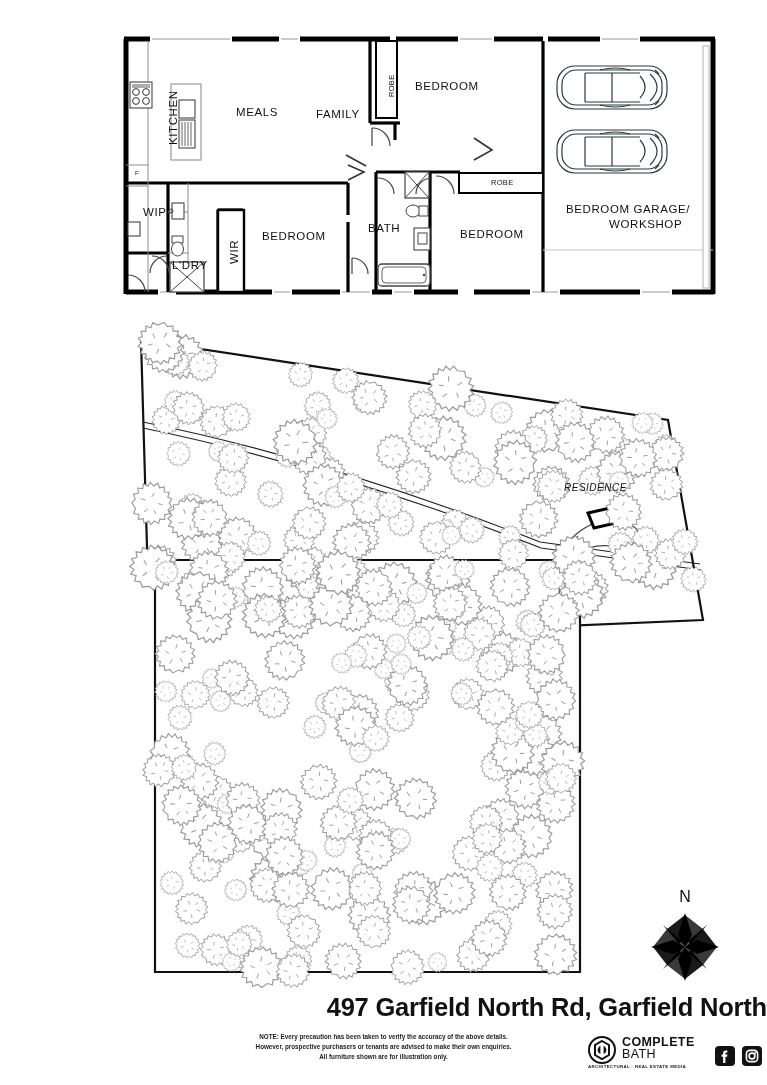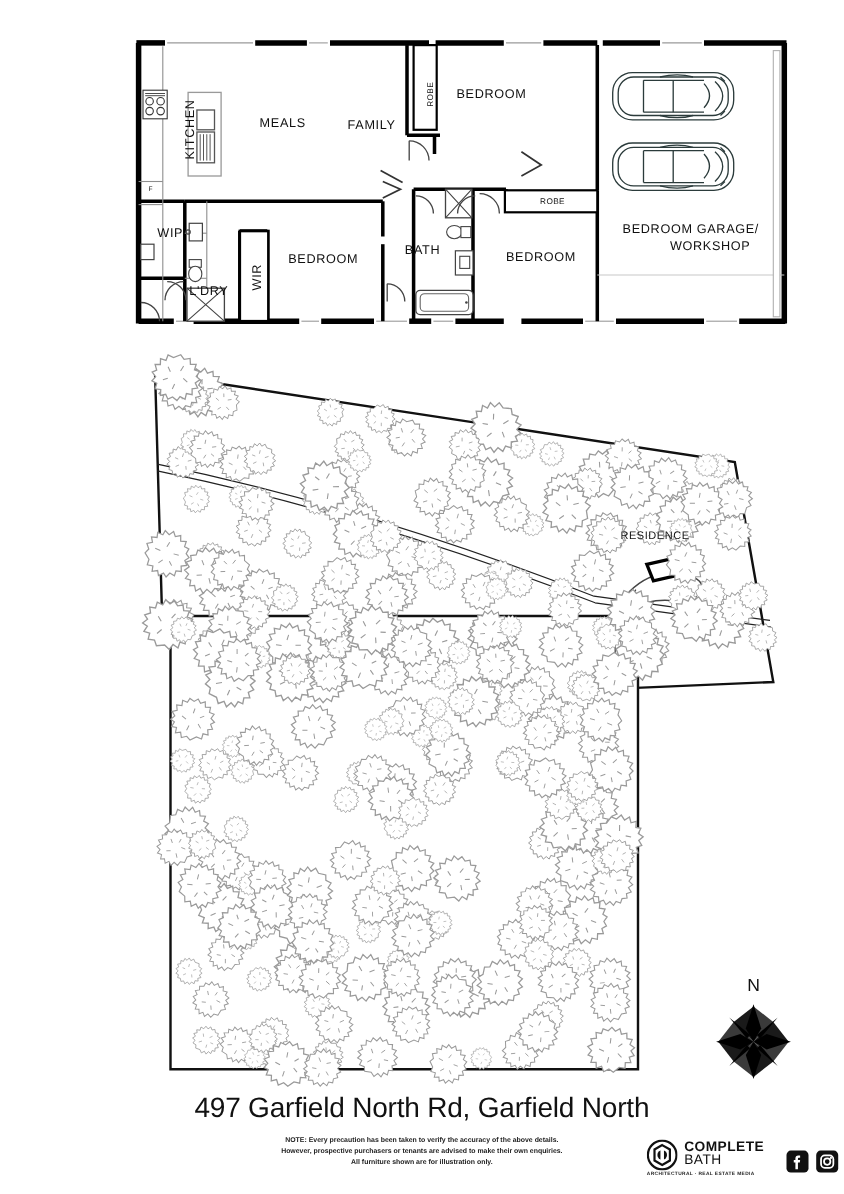--- a/index.html
+++ b/index.html
@@ -15,27 +15,27 @@
     white-space:nowrap;font-weight:400;
   }
   .room-label.sm{font-size:7.5px;letter-spacing:.3px;}
   .room-label.xs{font-size:6px;letter-spacing:.2px;}
   .vert{transform:rotate(-90deg);transform-origin:left top;}
 
   
   #floorplan{position:absolute;left:0;top:0;width:767px;height:310px;}
 
   
-  #siteplan{position:absolute;left:0;top:310px;width:767px;height:680px;}
+  #siteplan{position:absolute;left:0;top:310px;width:767px;height:680px;font-style:italic;}
 
   
   #footer{position:absolute;left:0;top:985px;width:767px;height:100px;}
   #plan-title{
-    position:absolute;left:0;top:8px;width:767px;text-align:center;
-    font-size:25.5px;font-weight:400;letter-spacing:-.2px;color:#111;
+    position:absolute;left:0;top:8px;width:767px;text-align:right;
+    font-size:25.5px;font-weight:700;letter-spacing:-.2px;color:#111;
   }
   #disclaimer{
     position:absolute;left:0;top:47px;width:767px;text-align:center;
     font-size:6.3px;line-height:1.55;color:#222;font-weight:600;
   }
   #brand{position:absolute;left:588px;top:1036px;width:120px;height:44px;}
   #brand .b-name{
     position:absolute;left:34px;top:0px;font-size:12.5px;font-weight:800;
     letter-spacing:.4px;line-height:1.02;color:#111;text-align:right;
   }

